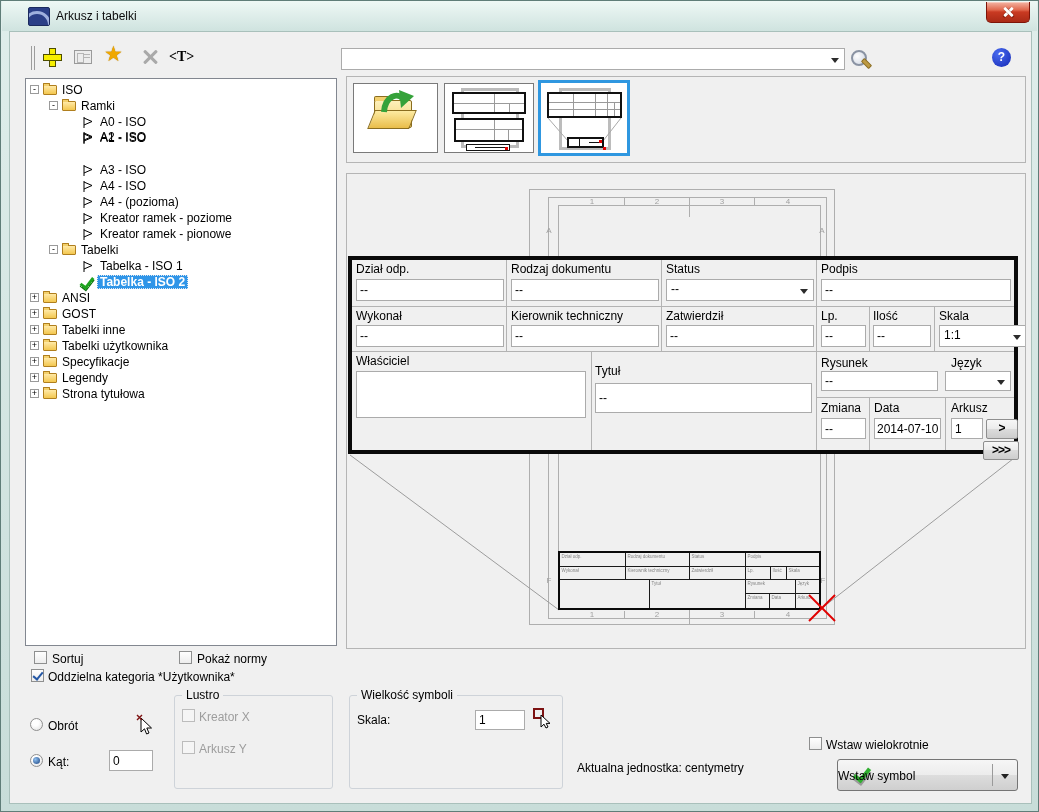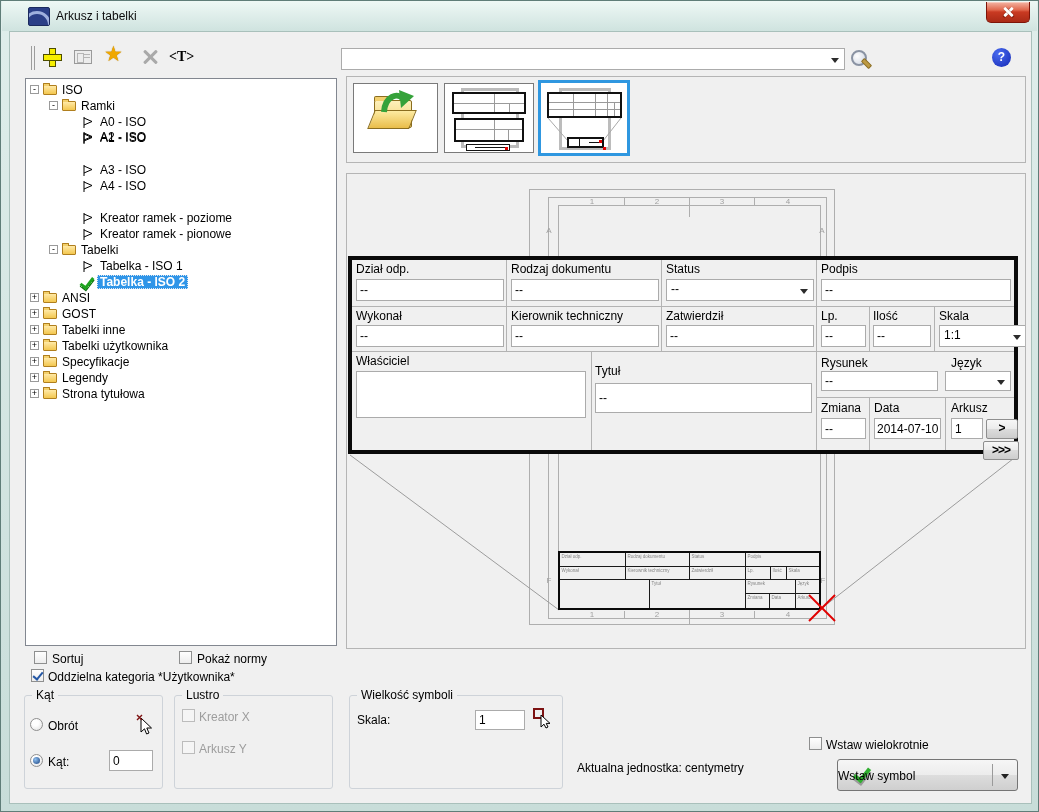--- a/index.html
+++ b/index.html
@@ -221,20 +221,26 @@
             <path d="M3 1 V12 M3 2 L11 5.5 L3 9" fill="none" stroke="#000" stroke-width="1"></path>
           </svg></span>
       <span class="tlab" style="left:71px">A3 - ISO</span>
     </div>
     <div class="trow" style="top:99px">
       <span class="tflag" style="left:55px"><svg width="13" height="13">
             <path d="M3 1 V12 M3 2 L11 5.5 L3 9" fill="none" stroke="#000" stroke-width="1"></path>
           </svg></span>
       <span class="tlab" style="left:71px">A4 - ISO</span>
     </div>
+    <div class="trow" style="top:115px">
+      <span class="tflag" style="left:55px"><svg width="13" height="13">
+            <path d="M3 1 V12 M3 2 L11 5.5 L3 9" fill="none" stroke="#000" stroke-width="1"></path>
+          </svg></span>
+      <span class="tlab" style="left:71px">A4 - (pozioma)</span>
+    </div>
     <div class="trow" style="top:131px">
       <span class="tflag" style="left:55px"><svg width="13" height="13">
             <path d="M3 1 V12 M3 2 L11 5.5 L3 9" fill="none" stroke="#000" stroke-width="1"></path>
           </svg></span>
       <span class="tlab" style="left:71px">Kreator ramek - poziome</span>
     </div>
     <div class="trow" style="top:147px">
       <span class="tflag" style="left:55px"><svg width="13" height="13">
             <path d="M3 1 V12 M3 2 L11 5.5 L3 9" fill="none" stroke="#000" stroke-width="1"></path>
           </svg></span>
@@ -507,23 +513,20 @@
     <div class="mini-btn" style="left:636px;top:267px;width:36px;height:19px;letter-spacing:-1px">&gt;&gt;&gt;</div>
   </div>
 
   <span class="cb" style="left:33px;top:650px"></span>
   <span class="lbl" style="left:51px;top:651px">Sortuj</span>
   <span class="cb" style="left:178px;top:650px"></span>
   <span class="lbl" style="left:196px;top:651px">Pokaż normy</span>
   <span class="cb checked" style="left:30px;top:668px"></span>
   <span class="lbl" style="left:47px;top:669px">Oddzielna kategoria *Użytkownika*</span>
 
-  <div class="grp" style="left:23px;top:694px;width:139px;height:94px">
-    <span class="gtitle">Kąt</span>
-  </div>
   <span class="radio" style="left:29px;top:717px"></span>
   <span class="lbl" style="left:47px;top:718px">Obrót</span>
   <svg class="abs" width="18" height="22" style="left:135px;top:713px;z-index:5">
     <path d="M5 4 L5 18 L8.5 14.8 L10.6 20 L13 19 L10.8 14 L15.5 14 Z" fill="#fff" stroke="#000" stroke-width="1"></path>
     <path d="M1 1 L6 6 M6 1 L1 6" stroke="#7d1212" stroke-width="1.4"></path>
   </svg>
   <span class="radio checked" style="left:29px;top:753px"></span>
   <span class="lbl" style="left:47px;top:754px">Kąt:</span>
   <input class="tb" style="left: 108px; top: 749px; width: 44px; height: 21px;" value="0">
 

